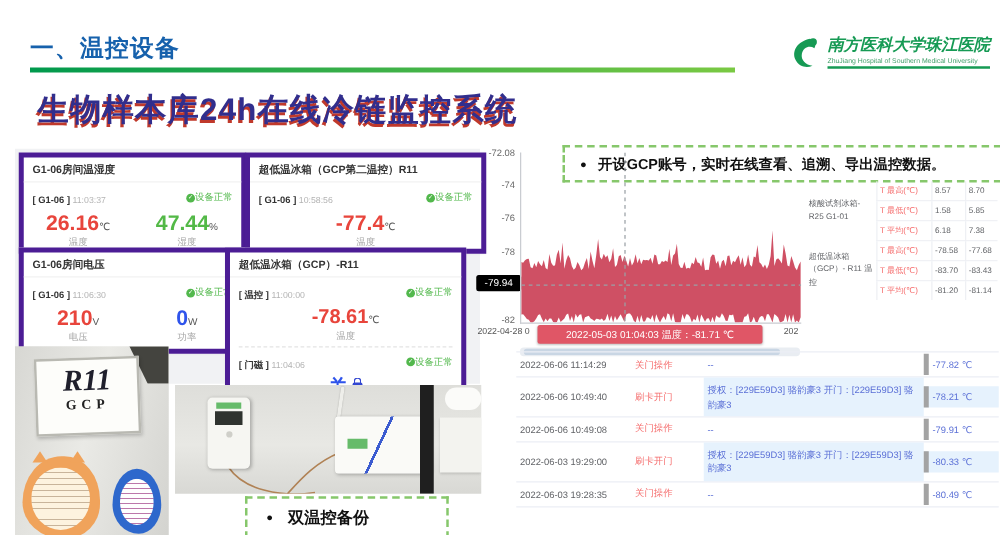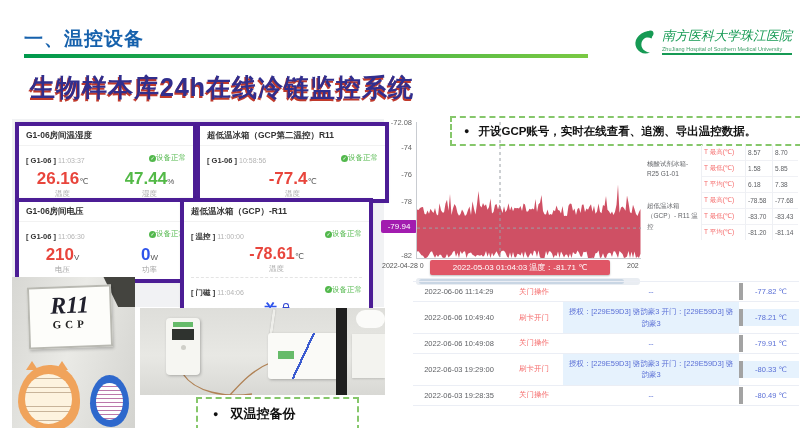--- a/index.html
+++ b/index.html
@@ -5,21 +5,21 @@
   html,body{margin:0;padding:0;background:#fff;}
   #slide{position:relative;width:800px;height:428px;background:#fff;overflow:hidden;
          font-family:"Liberation Sans","DejaVu Sans",sans-serif;margin-top:19px;}
   .abs{position:absolute;}
 
   
   #sec-title{left:24px;top:7px;font-size:19px;font-weight:bold;color:#1661ac;letter-spacing:1px;}
   #green-line{left:24px;top:35px;width:564px;height:4px;background:linear-gradient(90deg,#00994d,#7ac943);}
   #logo{right:8px;top:8px;display:flex;align-items:center;gap:4px;}
   #logo .txt{border-bottom:2px solid #169a54;padding-bottom:1px;text-align:left;}
-  #logo .cn{font-size:13px;font-weight:normal;font-style:italic;color:#169a54;
+  #logo .cn{font-size:13px;font-weight:bold;font-style:italic;color:#169a54;
             font-family:"Liberation Serif","DejaVu Serif",serif;white-space:nowrap;}
   #logo .en{font-size:5.5px;color:#3f9e68;white-space:nowrap;margin-top:1px;}
   #main-title{left:30px;top:52px;font-size:25px;font-weight:bold;color:#312e8d;
               text-shadow:-1px 2px 0 #c0392b;letter-spacing:1px;}
 
   
   #panel-bg{left:12px;top:100px;width:372px;height:188px;background:#f1f2f4;}
   .card{background:#fff;border:4px solid #4c1d95;box-shadow:0 0 2px rgba(0,0,0,.06);}
   .card-title{font-size:8.5px;font-weight:600;color:#333;padding:4px 7px 3px;border-bottom:1px solid #f2f2f2;
               white-space:nowrap;overflow:hidden;}
@@ -90,40 +90,40 @@
         box-shadow:1px 1px 3px rgba(0,0,0,.25);
         background-image:linear-gradient(115deg,transparent 46%,#3b5bd0 46%,#3b5bd0 48.5%,transparent 48.5%);}
   #dev2 .glabel{position:absolute;left:10px;top:18px;width:16px;height:8px;background:#66bb6a;}
   #pole{position:absolute;left:196px;top:0;width:11px;height:87px;background:#1f1f1f;}
   #side-box{position:absolute;left:212px;top:26px;width:33px;height:44px;background:#f3f3ef;box-shadow:0 1px 2px rgba(0,0,0,.15);}
   #cyl{position:absolute;left:216px;top:2px;width:29px;height:18px;background:#fbfbf9;border-radius:9px;}
   #cables{position:absolute;left:0;top:0;}
 
   
   .ylab{position:absolute;width:32px;text-align:right;font-size:7.5px;color:#666;}
-  #ymark{left:381px;top:201px;width:36px;height:13px;background:#a21caf;color:#fff;font-size:8px;
+  #ymark{left:381px;top:201px;width:36px;height:13px;background:#000000;color:#fff;font-size:8px;
          text-align:center;line-height:13px;border-radius:2px;}
   #plot{left:416px;top:103px;width:224px;height:136px;border-left:1px solid #c9ccd1;border-bottom:1px solid #c9ccd1;}
   .xlab{position:absolute;font-size:7px;color:#555;}
   #tooltip{left:430px;top:241px;width:180px;height:15px;background:#e05666;border-radius:2px;color:#fff;
            font-size:8px;line-height:15px;text-align:center;white-space:nowrap;box-shadow:0 1px 2px rgba(0,0,0,.25);}
   #scrollbar{left:416px;top:259px;width:224px;height:7px;background:#e9edf2;border-radius:3px;}
   #scroll-thumb{position:absolute;left:3px;top:1px;width:205px;height:5px;background:#c9d6e4;border-radius:3px;}
 
   
   #stats{left:645px;top:126px;width:153px;display:grid;grid-template-columns:56px 44px 27px 26px;
          font-size:6.5px;color:#606266;}
   #stats div{padding:3px 2px;display:flex;align-items:center;}
   #stats .gname{grid-row:span 3;line-height:1.6;}
   #stats .slabel{color:#f56c6c;border-left:1px solid #eef0f4;}
   #stats .sval{border-left:1px solid #eef0f4;justify-content:flex-start;}
   #stats .rb{border-bottom:1px solid #f0f1f5;}
 
   
-  #log{left:413px;top:262px;width:386px;border-top:1px solid #ebeef5;font-size:7.5px;text-align:center;}
+  #log{left:413px;top:262px;width:386px;border-top:1px solid #ebeef5;font-size:7.5px;}
   .log-row{display:grid;grid-template-columns:92px 58px 176px 60px;border-bottom:1px solid #ebeef5;
            align-items:center;}
   .log-row>div{padding:4px 3px;}
   .lt{color:#606266;}
   .la{color:#f56c6c;}
   .ld{color:#5a6fd6;line-height:1.5;}
   .ltemp{color:#5a6fd6;border-left:4px solid #a3a3a3;}
   .hl{background:#e6f2fd;}
 </style>
 </head>

